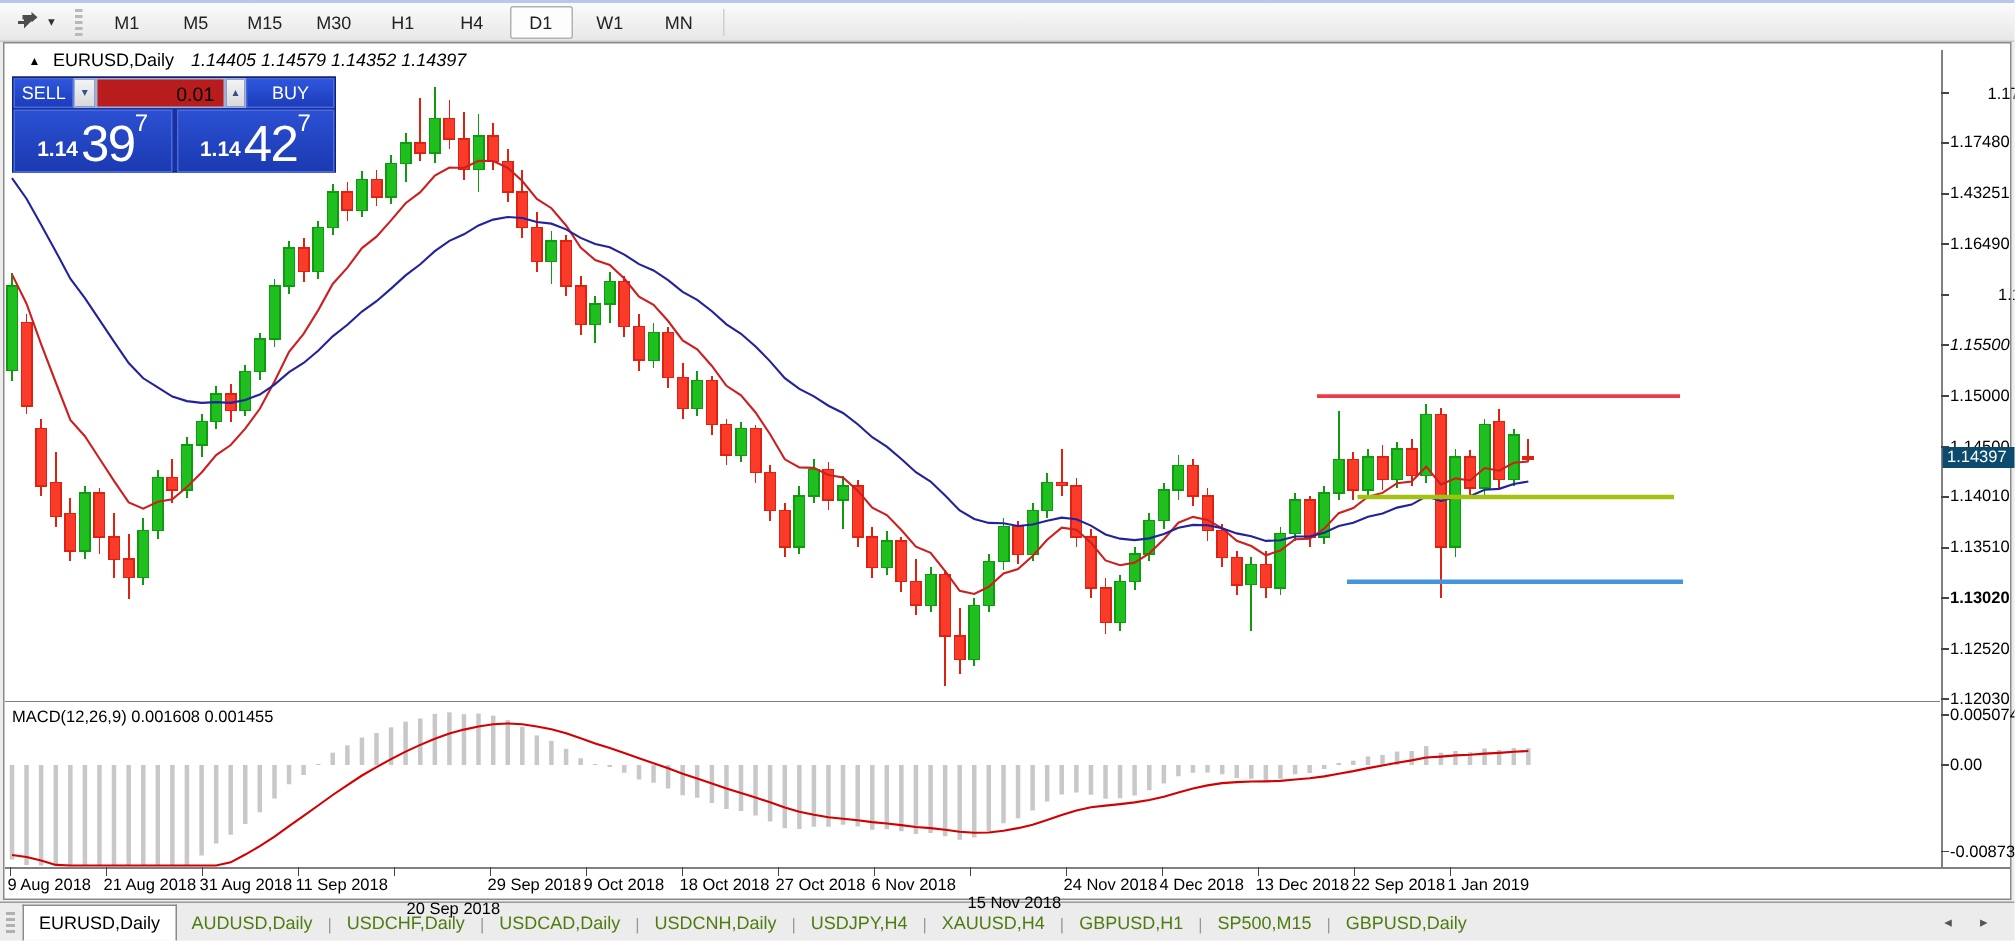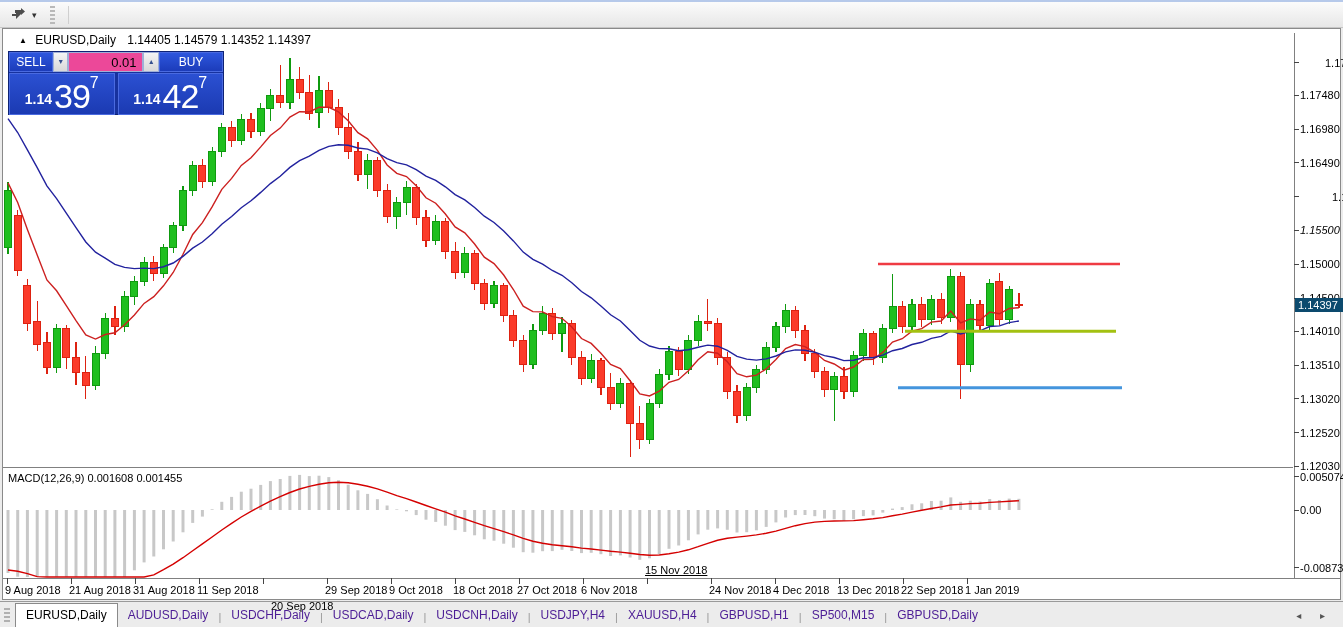--- a/index.html
+++ b/index.html
@@ -47,42 +47,42 @@
   .tp-btn{
     width:48px;background:linear-gradient(#2d56dd,#1c3cba);color:#fff;font-size:12px;
     text-align:center;line-height:19px;border:1px solid #4a6ae0;box-sizing:border-box;cursor:default;
   }
   #tp-buy{width:70px;}
   .spin-btn{
     width:17px;background:linear-gradient(#f4f4f4,#d9d9d9);border:1px solid #9fb0d8;
     box-sizing:border-box;font-size:8px;color:#35508f;text-align:center;line-height:17px;cursor:default;
   }
   #tp-vol{
-    width:75px;border:1px solid #9fb0d8;box-sizing:border-box;font-size:13px;
-    text-align:right;padding-right:6px;font-family:inherit;background:#ec4899;color:#000;
+    width:86px;border:1px solid #9fb0d8;box-sizing:border-box;font-size:13px;
+    text-align:right;padding-right:6px;font-family:inherit;background:#b91c1c;color:#000;
   }
   #tp-row2{display:flex;height:42px;margin-top:1px;}
   .tp-price{
     flex:1;background:linear-gradient(#2b50d2,#1b3ab2);border:1px solid #4a6ae0;
     box-sizing:border-box;color:#fff;display:flex;align-items:flex-end;justify-content:center;
     padding-bottom:2px;cursor:default;
   }
   .tp-price + .tp-price{margin-left:3px;}
   .tp-small{font-size:14px;font-weight:bold;margin-right:2px;line-height:26px;}
   .tp-big{font-size:34px;line-height:32px;letter-spacing:-1px;}
   .tp-sup{font-size:16px;line-height:14px;align-self:flex-start;margin-top:2px;}
   
   #tabbar{
     position:absolute;left:0;top:601px;width:1343px;height:26px;box-sizing:border-box;
     background:#ececec;border-top:1px solid #9a9a9a;display:flex;align-items:flex-end;z-index:5;
   }
   .tab-grip{width:6px;height:16px;margin:0 5px 3px 4px;
     background:repeating-linear-gradient(to bottom,#b0b0b0 0 2px,transparent 2px 4px);}
   .chart-tab{
-    font-size:12px;color:#4c1d95;padding:4px 10px 5px 10px;cursor:default;white-space:nowrap;
+    font-size:12px;color:#4d7c0f;padding:4px 10px 5px 10px;cursor:default;white-space:nowrap;
   }
   .chart-tab.active{
     background:#fff;border:1px solid #8a8a8a;border-bottom:1px solid #fff;
     margin-bottom:-1px;color:#000;
   }
   .tab-sep{color:#999;font-size:11px;padding-bottom:4px;}
   #tab-scroll{margin-left:auto;padding:0 10px 6px 0;color:#555;font-size:10px;letter-spacing:8px;}
 </style>
 </head>
 <body>
@@ -456,27 +456,38 @@
 
 <div id="toolbar">
   <div class="tb-icon-group">
     <svg width="17" height="15" viewBox="0 0 17 15">
       <path d="M2 10 L8 4 L8 7 L12 7 L12 9 L8 9 L8 12 Z" fill="#4d4d4d" transform="rotate(180 7 8)"></path>
       <path d="M5 3 L11 3 L11 1 L15 4.5 L11 8 L11 6 L5 6 Z" fill="#4d4d4d"></path>
     </svg>
     <span class="tb-caret">▾</span>
   </div>
   <div class="tb-grip"></div>
+  <div id="tf-buttons" style="display:flex;align-items:center;">
+      <div class="tf-btn">M1</div>
+      <div class="tf-btn">M5</div>
+      <div class="tf-btn">M15</div>
+      <div class="tf-btn">M30</div>
+      <div class="tf-btn">H1</div>
+      <div class="tf-btn">H4</div>
+      <div class="tf-btn active">D1</div>
+      <div class="tf-btn">W1</div>
+      <div class="tf-btn">MN</div>
+    </div>
   <div class="tb-sep"></div>
 </div>
 
 <div class="overlay" id="chart-title">
   <span class="tri">▲</span>
   <span>EURUSD,Daily</span>
-  <span style="margin-left:8px;">1.14405 1.14579 1.14352 1.14397</span>
+  <span style="margin-left:8px;font-style:italic;">1.14405 1.14579 1.14352 1.14397</span>
 </div>
 
 <div class="overlay" id="trade-panel">
   <div id="tp-row1">
     <div class="tp-btn">SELL</div>
     <div class="spin-btn">▾</div>
     <input id="tp-vol" value="0.01" style="">
     <div class="spin-btn">▴</div>
     <div class="tp-btn" id="tp-buy">BUY</div>
   </div>
@@ -518,42 +529,42 @@
       <span class="tab-sep">|</span>
       <div class="chart-tab">SP500,M15</div>
       <span class="tab-sep">|</span>
       <div class="chart-tab">GBPUSD,Daily</div>
     </div>
   <div id="tab-scroll">◂ ▸</div>
 </div>
 
 <div class="axis-label" style="left: 1300px; top: 57px; margin-left: 25px;">1.17970</div>
 <div class="axis-label" style="left: 1300px; top: 89.2856px;">1.17480</div>
-<div class="axis-label" style="left: 1300px; top: 123.301px;">1.16980</div>
+<div class="axis-label" style="left: 1300px; top: 123.301px;">1.43251</div>
 <div class="axis-label" style="left: 1300px; top: 156.635px;">1.16490</div>
 <div class="axis-label" style="left: 1300px; top: 190.65px; margin-left: 32px;">1.15990</div>
 <div class="axis-label" style="left: 1300px; top: 223.985px; font-style: italic;">1.15500</div>
 <div class="axis-label" style="left: 1300px; top: 258px;">1.15000</div>
 <div class="axis-label" style="left: 1300px; top: 292.015px;">1.14500</div>
 <div class="axis-label" style="left: 1300px; top: 325.35px;">1.14010</div>
 <div class="axis-label" style="left: 1300px; top: 359.365px;">1.13510</div>
-<div class="axis-label" style="left: 1300px; top: 392.699px;">1.13020</div>
+<div class="axis-label" style="left: 1300px; top: 392.699px; font-weight: bold;">1.13020</div>
 <div class="axis-label" style="left: 1300px; top: 426.714px;">1.12520</div>
 <div class="axis-label" style="left: 1300px; top: 460.049px;">1.12030</div>
 <div class="axis-label" style="left: 1300px; top: 470.512px;">0.005074</div>
 <div class="axis-label" style="left: 1300px; top: 504px;">0.00</div>
 <div class="axis-label" style="left: 1300px; top: 561.618px;">-0.00873</div>
 <div class="date-label" style="left: 5px; top: 584px;">9 Aug 2018</div>
 <div class="date-label" style="left: 69px; top: 584px;">21 Aug 2018</div>
 <div class="date-label" style="left: 133px; top: 584px; text-align: right;">31 Aug 2018</div>
 <div class="date-label" style="left: 197px; top: 584px;">11 Sep 2018</div>
 <div class="date-label" style="left: 261px; top: 600px; margin-left: 10px;">20 Sep 2018</div>
 <div class="date-label" style="left: 325px; top: 584px;">29 Sep 2018</div>
 <div class="date-label" style="left: 389px; top: 584px;">9 Oct 2018</div>
 <div class="date-label" style="left: 453px; top: 584px;">18 Oct 2018</div>
 <div class="date-label" style="left: 517px; top: 584px;">27 Oct 2018</div>
 <div class="date-label" style="left: 581px; top: 584px;">6 Nov 2018</div>
-<div class="date-label" style="left: 645px; top: 564px; text-decoration: underline;">15 Nov 2018</div>
+<div class="date-label" style="left: 645px; top: 596px;">15 Nov 2018</div>
 <div class="date-label" style="left: 709px; top: 584px;">24 Nov 2018</div>
 <div class="date-label" style="left: 773px; top: 584px;">4 Dec 2018</div>
 <div class="date-label" style="left: 837px; top: 584px;">13 Dec 2018</div>
 <div class="date-label" style="left: 901px; top: 584px;">22 Sep 2018</div>
 <div class="date-label" style="left: 965px; top: 584px;">1 Jan 2019</div>
 
 </body></html>

